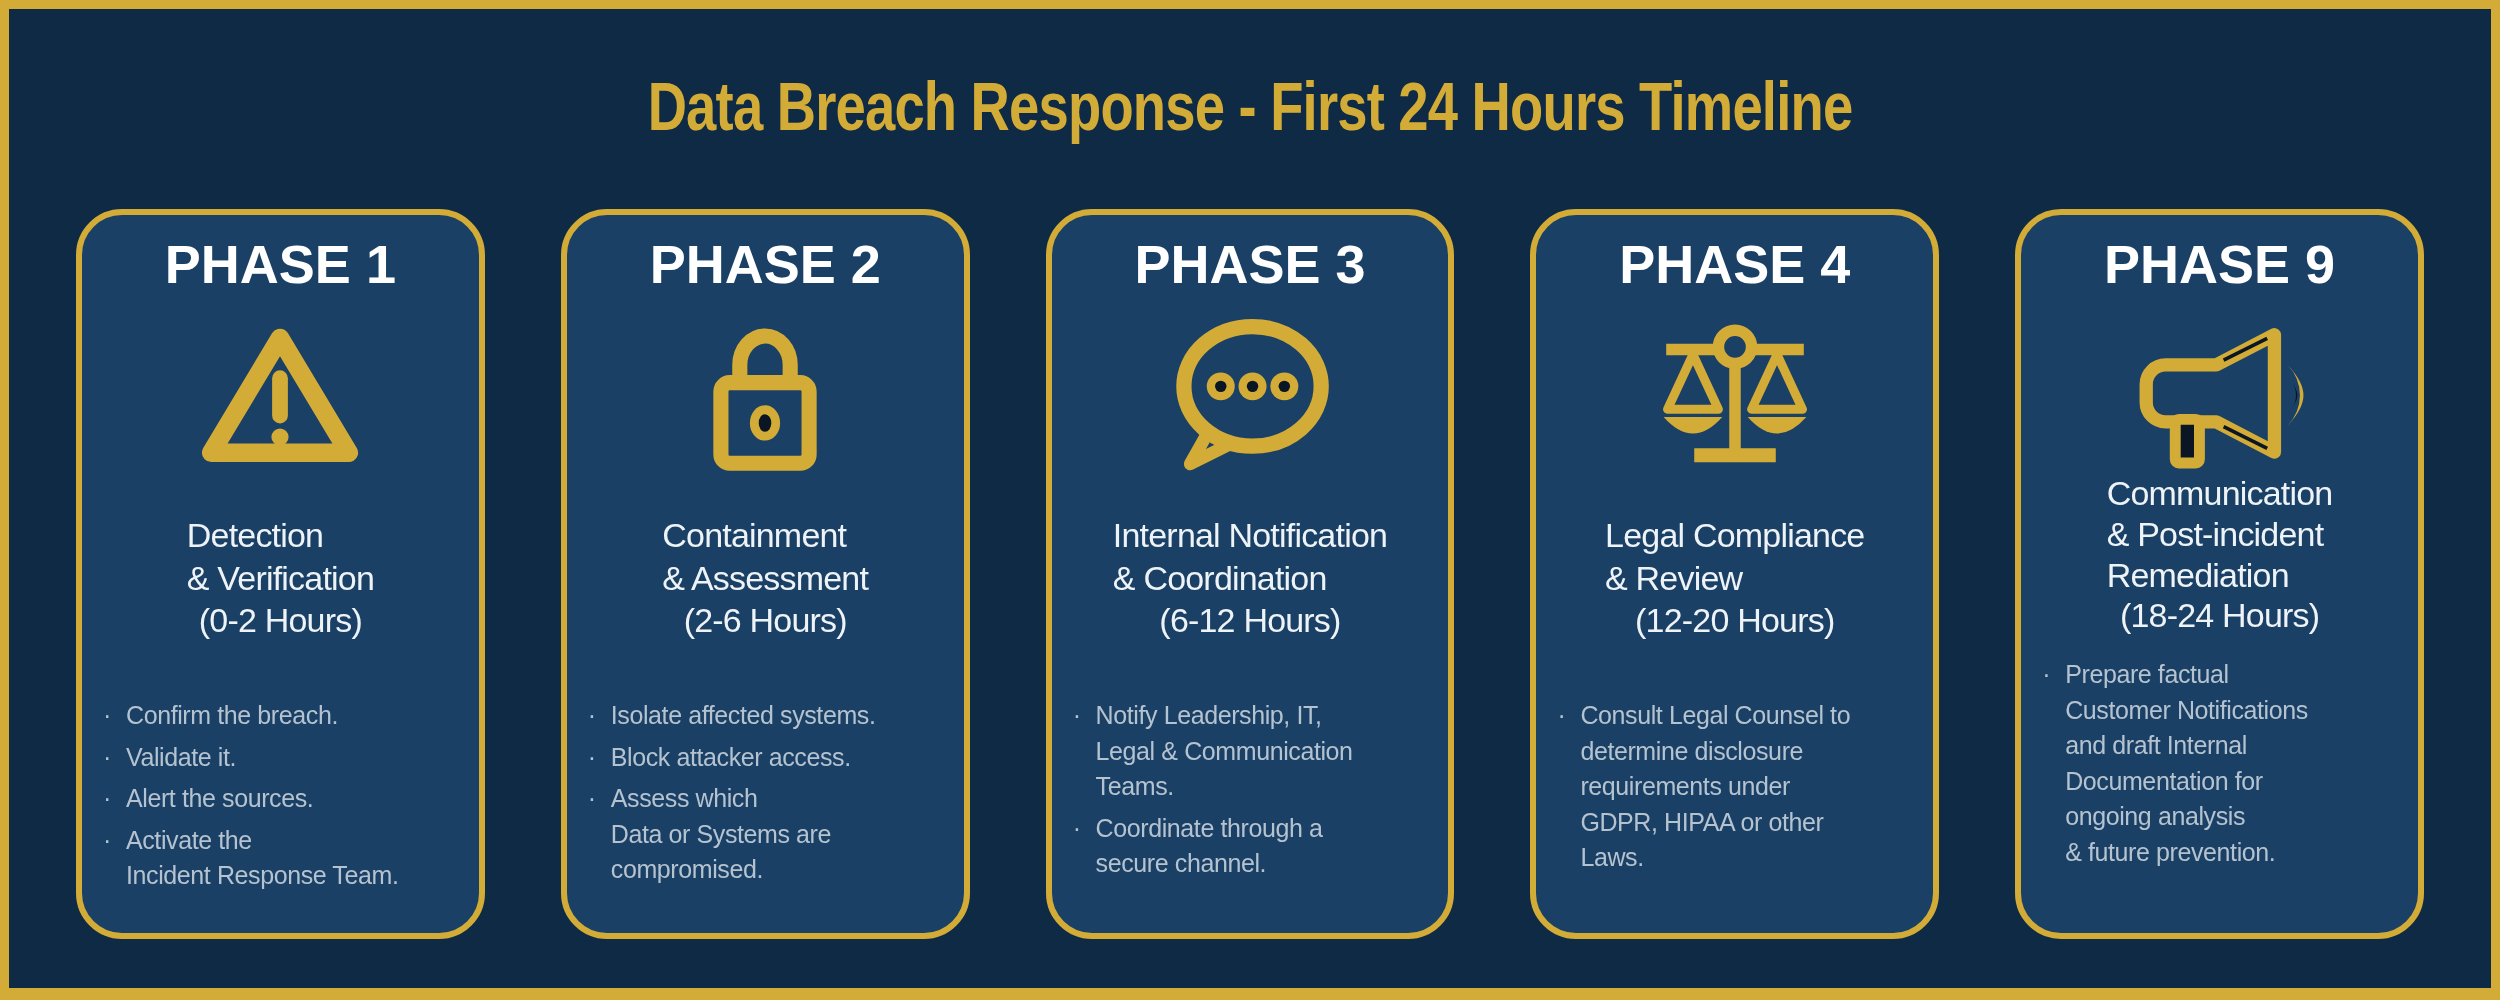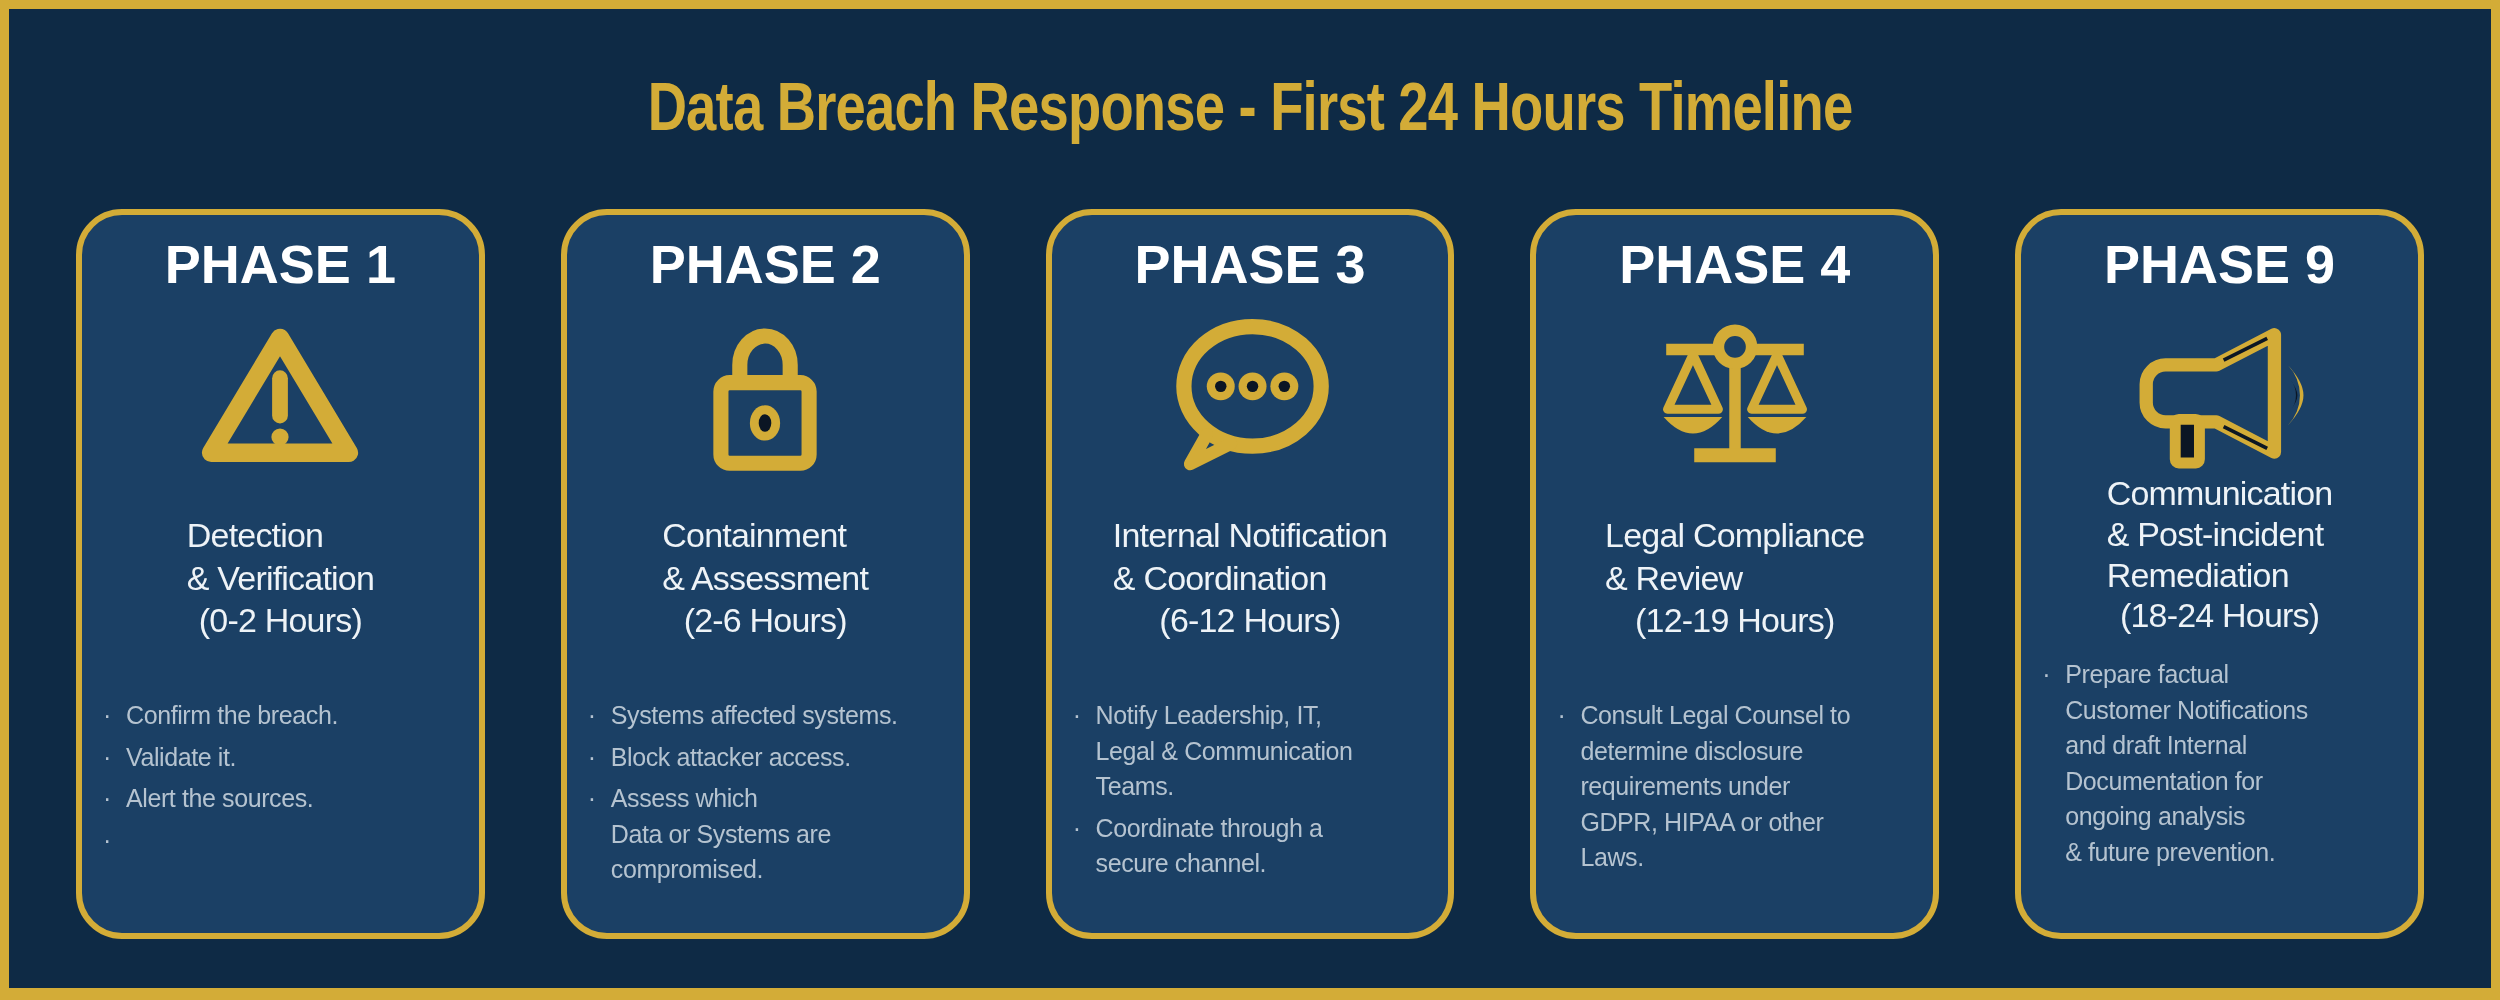--- a/index.html
+++ b/index.html
@@ -154,20 +154,22 @@
         <li class="bullet">
             <span class="dot">·</span>
             <span class="bt">Validate it.</span>
           </li>
         <li class="bullet">
             <span class="dot">·</span>
             <span class="bt">Alert the sources.</span>
           </li>
         <li class="bullet">
             <span class="dot">·</span>
+            <span class="bt">Activate the
+Incident Response Team.</span>
           </li>
       </ul>
     </section>
 
     <section class="card">
       <div class="phase-label">PHASE 2</div>
       <div class="icon-box">
         <svg width="126" height="164" viewBox="0 0 100 130" aria-hidden="true">
           <path class="g-stroke" d="M30 56 V42 a20 23 0 0 1 40 0 V56" stroke-width="12"></path>
           <rect class="g-stroke" x="15" y="56" width="70" height="64" rx="7" stroke-width="12"></rect>
@@ -178,21 +180,21 @@
       <div class="card-title">
         <div class="card-title-inner">
           <div class="title-lines">Containment
 &amp; Assessment</div>
           <div class="title-hours">(2-6 Hours)</div>
         </div>
       </div>
       <ul class="bullets">
         <li class="bullet">
             <span class="dot">·</span>
-            <span class="bt">Systems affected systems.</span>
+            <span class="bt">Isolate affected systems.</span>
           </li>
         <li class="bullet">
             <span class="dot">·</span>
             <span class="bt">Block attacker access.</span>
           </li>
         <li class="bullet">
             <span class="dot">·</span>
             <span class="bt">Assess which
 Data or Systems are
 compromised.</span>
@@ -247,21 +249,21 @@
           <path class="g-stroke" d="M37 31 L17 74 H57 Z" stroke-width="7" stroke-linejoin="round"></path>
           <path class="g-fill" d="M14 80 Q37 106 60 80 Z"></path>
           <path class="g-stroke" d="M103 31 L83 74 H123 Z" stroke-width="7" stroke-linejoin="round"></path>
           <path class="g-fill" d="M80 80 Q103 106 126 80 Z"></path>
         </svg>
       </div>
       <div class="card-title">
         <div class="card-title-inner">
           <div class="title-lines">Legal Compliance
 &amp; Review</div>
-          <div class="title-hours">(12-19 Hours)</div>
+          <div class="title-hours">(12-20 Hours)</div>
         </div>
       </div>
       <ul class="bullets">
         <li class="bullet">
             <span class="dot">·</span>
             <span class="bt">Consult Legal Counsel to
 determine disclosure
 requirements under
 GDPR, HIPAA or other
 Laws.</span>

